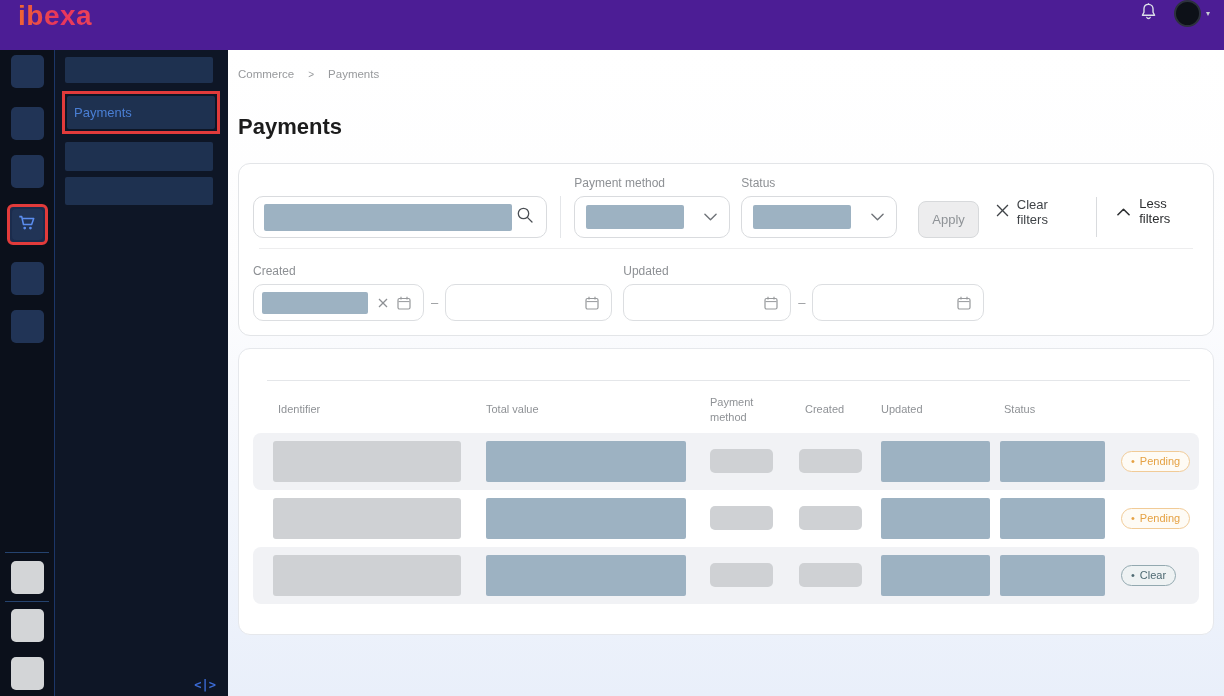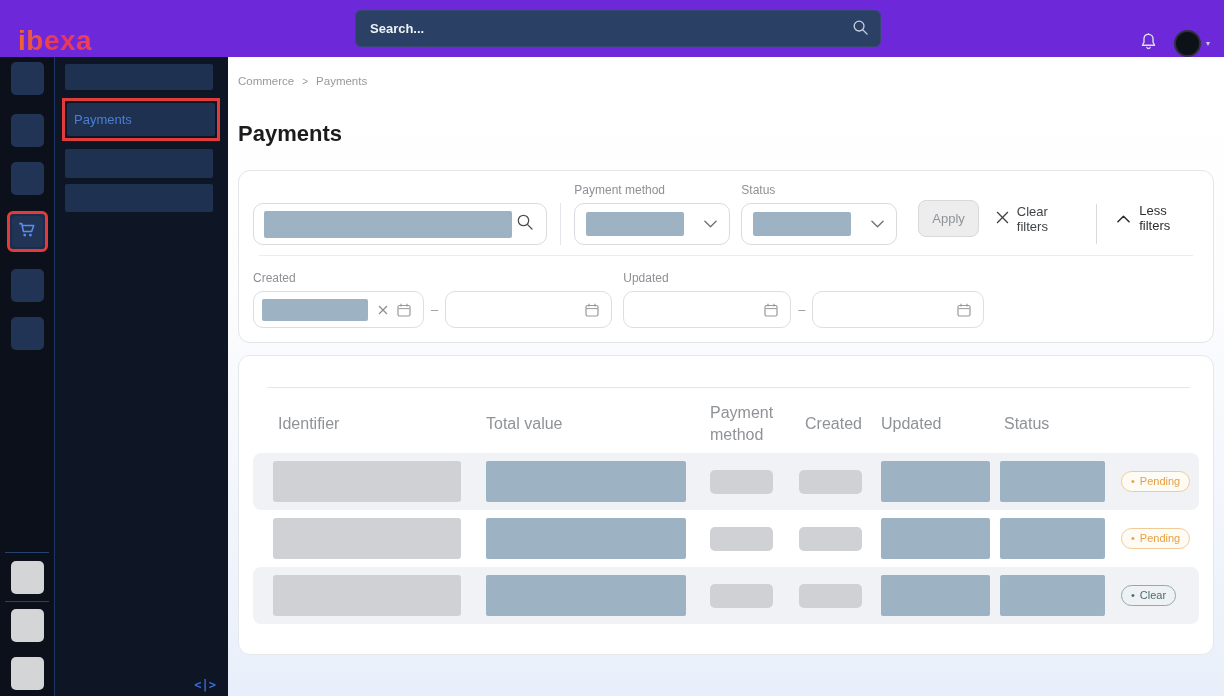--- a/index.html
+++ b/index.html
@@ -1,20 +1,20 @@
 <!DOCTYPE html>
 <html><head>
 <meta charset="utf-8">
 <style>
   * { box-sizing: border-box; margin: 0; padding: 0; }
   html,body { width:1224px; height:696px; overflow:hidden; }
   body { font-family:"Liberation Sans", sans-serif; display:flex; flex-direction:column; background:#fff; }
 
   
-  .topbar { height:57px; background:#6d28d9; display:flex; align-items:flex-end; position:relative; flex:0 0 auto; }
+  .topbar { height:50px; background:#4c1d95; display:flex; align-items:flex-start; position:relative; flex:0 0 auto; }
   .logo { margin-left:18px; font-size:28px; font-weight:800; letter-spacing:.5px;
           background:linear-gradient(100deg,#f0692e 0%,#e8345e 55%,#ed4456 100%);
           -webkit-background-clip:text; background-clip:text; color:transparent; }
   .topbar-search { position:absolute; left:355px; top:10px; width:526px; height:37px; }
   .topbar-search input { width:100%; height:100%; background:#2b4065; border:1px solid #35496e; border-radius:6px;
           color:#eef2f7; font-size:13px; font-weight:700; padding:0 40px 0 14px; outline:none;
           font-family:"Liberation Sans", sans-serif; }
   .topbar-search input::placeholder { color:#eef2f7; opacity:1; }
   .topbar-search .sicon { position:absolute; right:12px; top:9px; }
   .topbar-right { margin-left:auto; display:flex; align-items:center; gap:16px; margin-right:14px; }
@@ -52,21 +52,21 @@
                  padding-left:7px; }
   .menu-active span { color:#4a7fd4; font-size:13px; }
   .mb3 { height:29px; margin-bottom:6px; }
   .mb4 { height:28px; }
   .collapse { position:absolute; right:12px; bottom:4px; color:#3b6bd6; font-family:"DejaVu Sans Mono", monospace;
               font-size:12px; font-weight:bold; cursor:pointer; }
 
   
   .main { flex:1; min-width:0; background:linear-gradient(180deg,#ffffff 0%,#fdfdfe 35%,#e9effa 100%);
           padding:18px 10px 0 10px; }
-  .breadcrumb { font-size:11.5px; color:#97999c; display:flex; gap:8px; line-height:13px; }
+  .breadcrumb { font-size:11.5px; color:#97999c; display:flex; gap:14px; line-height:13px; }
   .breadcrumb .sep { font-size:10px; }
   .page-title { margin-top:33px; font-size:22px; font-weight:bold; color:#1c1c1c; }
 
   
   .filter-card { margin-top:23px; background:#fff; border:1px solid #e3e5e8; border-radius:12px;
                  padding:12px 14px 14px; }
   .f-row1 { display:flex; align-items:flex-end; }
   .search-box { width:302px; height:42px; border:1px solid #d9dbde; border-radius:10px; display:flex;
                 align-items:center; padding:0 12px 0 10px; background:#fff; }
   .ph-blue { background:#9db2c2; border-radius:2px; }
@@ -74,21 +74,21 @@
   .search-box .blk { width:248px; height:27px; }
   .search-box .sicon { margin-left:auto; }
   .vdiv { width:1px; background:#e4e6e9; height:42px; margin:0 13px; }
   .field { display:flex; flex-direction:column; }
   .f-label { font-size:12px; color:#8d9094; margin-bottom:6px; }
   .select-box { width:156px; height:42px; border:1px solid #d9dbde; border-radius:10px; display:flex;
                 align-items:center; padding:0 12px 0 11px; background:#fff; }
   .select-box .blk { width:98px; height:24px; }
   .select-box .chev { margin-left:auto; display:flex; }
   .field + .field { margin-left:11px; }
-  .apply-btn { margin-left:21px; margin-bottom:8px; height:37px; padding:0 13px; background:#ededee;
+  .apply-btn { margin-left:21px; margin-bottom:0; height:37px; padding:0 13px; background:#ededee;
                border:1px solid #d7d9db; border-radius:8px; color:#8f9397; font-size:13px;
                font-family:"Liberation Sans", sans-serif; }
   .clear-btn { margin-left:17px; margin-bottom:11px; display:flex; align-items:center; gap:8px;
                color:#3f4347; font-size:13px; cursor:pointer; }
   .vdiv2 { width:1px; background:#d9dbde; height:40px; margin:0 0 1px 16px; }
   .less-btn { margin-left:20px; margin-bottom:12px; display:flex; align-items:center; gap:9px;
               color:#2c2e30; font-size:13px; font-weight:normal; cursor:pointer; }
   .f-divider { border:none; border-top:1px solid #ededee; margin:10px 6px 15px; }
   .f-row2 { display:flex; }
   .dates { display:flex; align-items:center; }
@@ -101,21 +101,21 @@
   .di2 .cal, .di3 .cal, .di4 .cal { margin-left:auto; }
   .dash { margin:0 7px; color:#97999c; font-size:13px; }
   .fg2 { margin-left:16px; }
 
   
   .list-card { margin-top:12px; background:#fff; border:1px solid #e6e8ec; border-radius:12px;
                padding:16px 14px 30px; }
   .list-title { font-size:15px; font-weight:bold; color:#1e1e1e; margin:2px 0 0 14px; }
   .list-divider { border:none; border-top:1px solid #e4e6e9; margin:15px 9px 0 14px; }
   .grid { display:grid; grid-template-columns:233px 224px 89px 82px 119px 117px 1fr; }
-  .thead { padding:14px 0 8px; font-size:16px; color:#8f9296; line-height:1.35; align-items:center; }
+  .thead { padding:14px 0 8px; font-size:11px; color:#8f9296; line-height:1.35; align-items:center; }
   .thead .h1{ padding-left:25px; } .thead .h2{ padding-left:1px; } .thead .h4{ width:70px; }
   .thead .h5{ padding-left:6px; } .thead .h7{ padding-left:4px; }
   .trow { height:57px; align-items:center; border-radius:8px; }
   .trow.striped { background:#f1f2f5; }
   .c1 { padding-left:20px; }
   .blk-id { width:188px; height:41px; }
   .blk-ord { width:200px; height:41px; }
   .blk-sm { width:63px; height:24px; border-radius:5px; }
   .blk-cr { width:109px; height:41px; }
   .blk-up { width:105px; height:41px; }
@@ -123,29 +123,20 @@
   .badge { display:inline-flex; align-items:center; gap:5px; padding:3px 9px 4px; border-radius:999px;
            font-size:11px; white-space:nowrap; }
   .badge--pending { color:#e5a143; border:1px solid #f1cb97; background:#fefbf5; }
   .badge--paid { color:#4e6a73; border:1px solid #93a9b0; background:#eef2f3; }
 </style>
 </head>
 <body>
 
 <header class="topbar">
   <div class="logo">ibexa</div>
-  <div class="topbar-search">
-    <input type="text" placeholder="Search..." style="">
-    <span class="sicon">
-      <svg viewBox="0 0 18 18" width="17" height="17">
-          <circle cx="7.5" cy="7.5" r="5.2" fill="none" stroke="#c9d1dc" stroke-width="1.4"></circle>
-          <line x1="11.6" y1="11.6" x2="16" y2="16" stroke="#c9d1dc" stroke-width="1.4" stroke-linecap="round"></line>
-        </svg>
-    </span>
-  </div>
   <div class="topbar-right">
     <span>
       <svg viewBox="0 0 18 19" width="19" height="20">
           <path d="M9 2.2c-2.7 0-4.3 1.9-4.3 4.3v3.2L3.2 12.6h11.6L13.3 9.7V6.5c0-2.4-1.6-4.3-4.3-4.3z" stroke="#dde2e9" stroke-width="1.3" fill="none" stroke-linejoin="round"></path>
           <path d="M7.4 14.6a1.7 1.7 0 0 0 3.2 0" stroke="#dde2e9" stroke-width="1.3" fill="none" stroke-linecap="round"></path>
           <line x1="9" y1="1.2" x2="9" y2="2.2" stroke="#dde2e9" stroke-width="1.3"></line>
         </svg>
     </span>
     <div class="avatar-group">
       <div class="avatar"></div>

